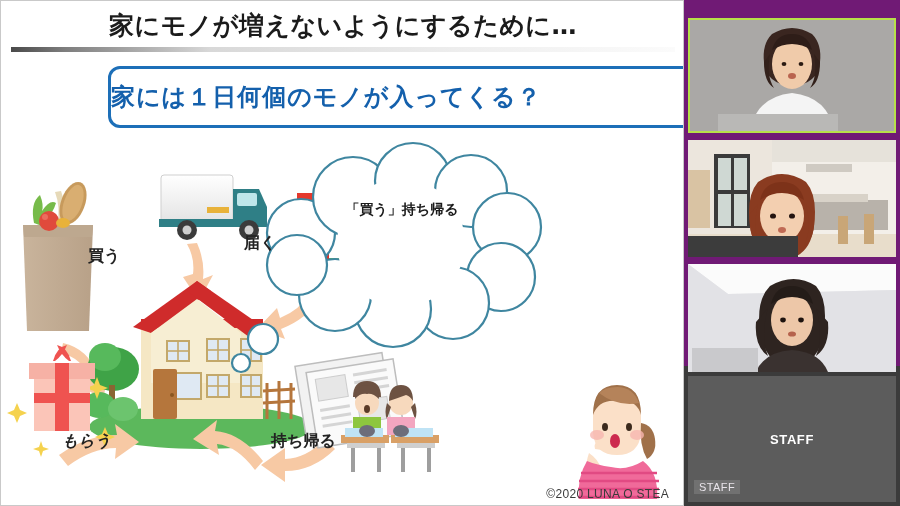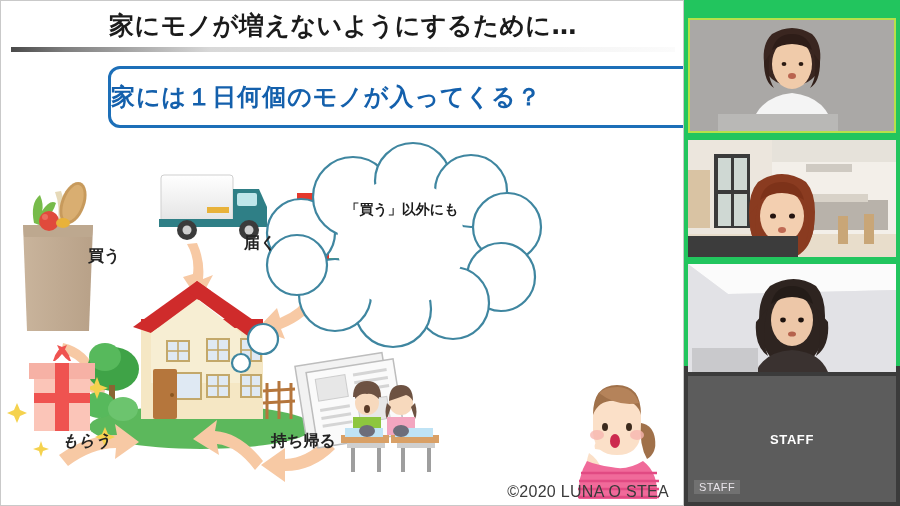--- a/index.html
+++ b/index.html
@@ -21,25 +21,25 @@
         display:flex;align-items:center;justify-content:flex-start;margin-left:48px;}
   .subtitle-box span{font-size:24px;font-weight:bold;color:#1460ac;letter-spacing:1px;
         font-family:"DejaVu Sans","Liberation Sans",sans-serif;}
 
   
   .canvas{position:absolute;left:0;top:130px;width:684px;height:376px;}
 
   .lbl{position:absolute;font-size:16px;font-weight:bold;color:#222;
        font-family:"DejaVu Sans","Liberation Sans",sans-serif;white-space:nowrap;}
 
-  .copyright{position:absolute;right:14px;bottom:4px;font-size:16px;color:#3a3a3a;
+  .copyright{position:absolute;right:14px;bottom:4px;font-size:12px;color:#3a3a3a;
        font-family:"Liberation Sans",sans-serif;letter-spacing:.3px;}
 
   
-  .rail{position:absolute;left:684px;top:0;width:216px;height:366px;background:#22c55e;}
+  .rail{position:absolute;left:684px;top:0;width:216px;height:366px;background:#701a75;}
   .tile{position:absolute;left:4px;width:208px;background:#555;overflow:hidden;}
   .tile.t1{top:18px;height:115px;border:2px solid #b7e04a;box-sizing:border-box;}
   .tile.t2{top:140px;height:117px;}
   .tile.t3{top:264px;height:108px;}
   .tile.t4{top:376px;height:126px;background:#5c5c5c;}
   .tile-center-label{position:absolute;left:0;top:0;width:100%;height:100%;
         display:flex;align-items:center;justify-content:center;
         color:#ffffff;font-size:13px;font-weight:bold;letter-spacing:.6px;}
   .name-chip{position:absolute;left:6px;bottom:8px;background:rgba(120,120,120,.75);
         color:#e8e4ea;font-size:11px;padding:1px 5px;letter-spacing:.4px;}
@@ -256,21 +256,21 @@
           <circle cx="334" cy="164" r="36"></circle>
           <circle cx="296" cy="134" r="30"></circle>
           <circle cx="400" cy="112" r="64" stroke="none"></circle>
           <circle cx="262" cy="208" r="15"></circle>
           <circle cx="240" cy="232" r="9"></circle>
         </g>
       </svg>
 
       
       <div style="position:absolute;left:276px;top:68px;width:250px;text-align:center;line-height:1.45;">
-        <div style="font-size:14px;font-weight:bold;color:#1b1b1b;font-family:'DejaVu Sans','Liberation Sans',sans-serif;">「買う」以外にも</div>
+        <div style="font-size:14px;font-weight:bold;color:#1b1b1b;font-family:'DejaVu Sans','Liberation Sans',sans-serif;">「買う」持ち帰る</div>
       </div>
 
       
       <svg width="130" height="150" viewBox="0 0 130 150" style="position:absolute;left:552px;top:218px;">
         <path d="M64 40 q-22 0 -24 26 l0 18 q2 22 24 22 q22 0 24 -22 l0 -18 q-2 -26 -24 -26 z" fill="#fbe0c8"></path>
         <path d="M40 66 q0 -30 24 -30 q24 0 24 30 q-4 -16 -24 -14 q-18 -2 -24 14 z" fill="#a0714a"></path>
         <path d="M46 44 q18 14 40 10 q-6 -16 -22 -16 q-12 0 -18 6 z" fill="#b5835a"></path>
         <path d="M88 74 q12 2 14 16 q2 14 -8 20 q-8 -14 -6 -36 z" fill="#a0714a"></path>
         <ellipse cx="52" cy="78" rx="3" ry="4" fill="#3b2a1d"></ellipse>
         <ellipse cx="76" cy="78" rx="3" ry="4" fill="#3b2a1d"></ellipse>

